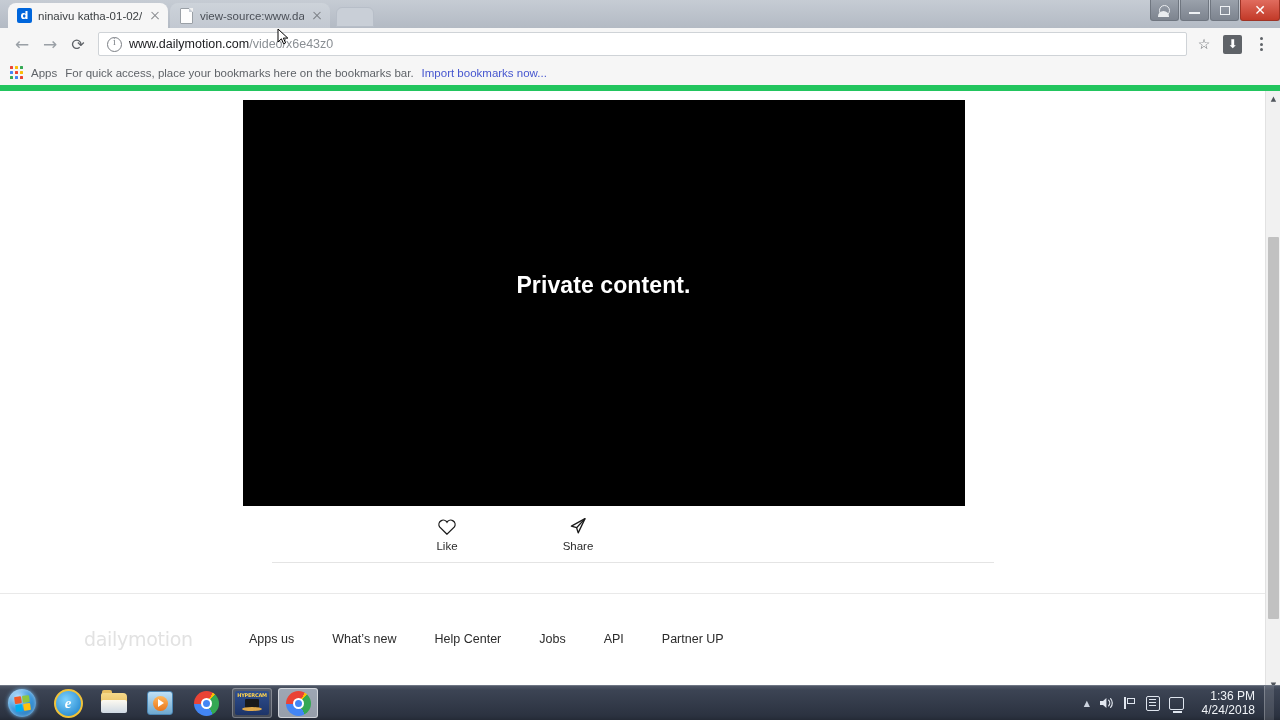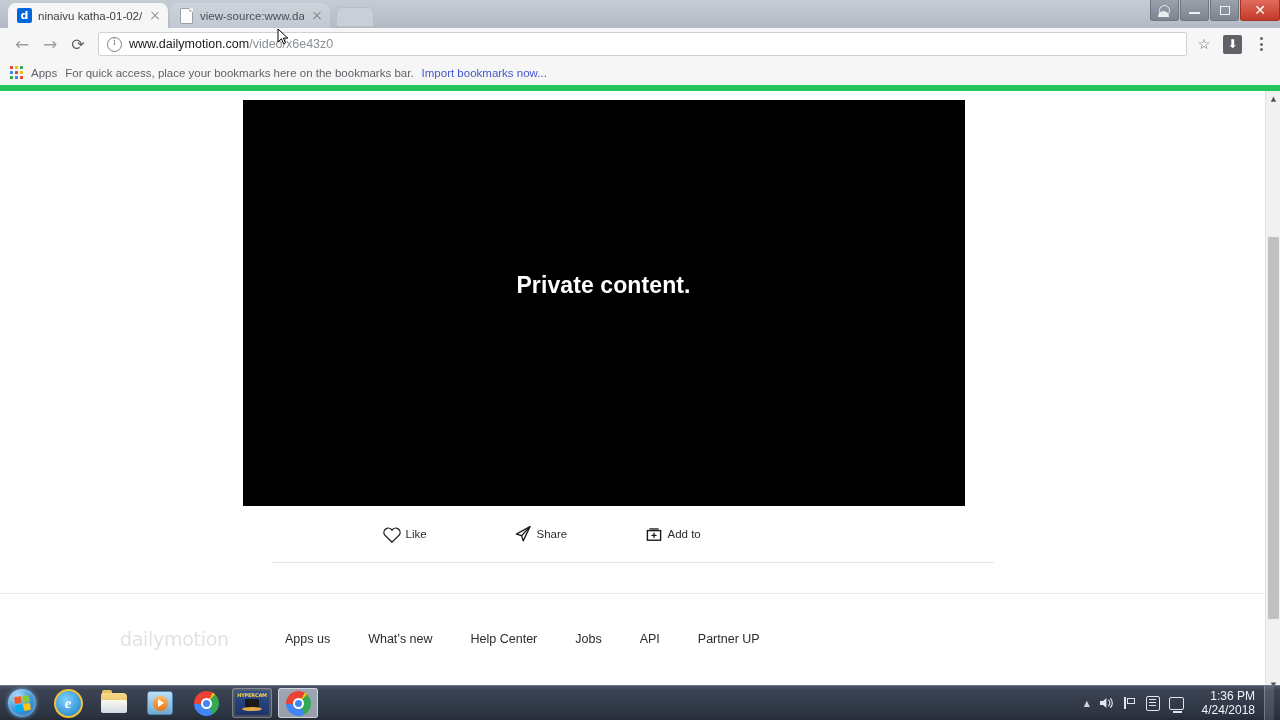--- a/index.html
+++ b/index.html
@@ -158,28 +158,28 @@
   .pv-msg {
     font-size:15.5px; line-height:24px; max-width:650px; margin:0; font-weight:400;
   }
 
   .actionbar {
     width:722px; height:57px; margin:0 auto;
     border-bottom:1px solid #e4e4e4;
     display:flex; align-items:center; padding-left:110px; box-sizing:border-box;
   }
   .action {
-    width:131px; display:flex; flex-direction:row; align-items:center; gap:4px;
+    width:131px; display:flex; flex-direction:column; align-items:center; gap:4px;
   }
   .action .lbl { font-size:11.5px; color:#2b2b2b; }
   .act-ico { height:20px; display:flex; align-items:flex-end; justify-content:center; }
 
   .footer-sep { width:100%; height:1px; background:#e9e9e9; margin-top:30px; }
   .footer {
-    height:90px; display:flex; align-items:center; padding-left:120px; gap:0;
+    height:90px; display:flex; align-items:center; padding-left:84px; gap:0;
   }
   .dm-logo {
     font-size:19px; color:#e2e2e2; letter-spacing:-.3px; width:165px;
     font-family:"DejaVu Sans", sans-serif;
   }
   .f-link { font-size:12.5px; color:#2b2b2b; margin-right:38px; white-space:nowrap; }
 
   
   .scrollbar {
     position:absolute; right:0; top:0; width:15px; height:601px;
@@ -373,30 +373,20 @@
           <div class="action">
             <span class="act-ico">
               <svg width="20" height="20" viewBox="0 0 20 20">
                   <path d="M17 2.6 3.4 10.1l5.2 1.6 1.6 5.2z" fill="none" stroke="#1a1a1a" stroke-width="1.3" stroke-linejoin="round"></path>
                   <path d="M17 2.6 8.6 11.7" fill="none" stroke="#1a1a1a" stroke-width="1.3"></path>
                 </svg>
             </span>
             <span class="lbl">Share</span>
           </div>
 
-          <div class="action">
-            <span class="act-ico">
-              <svg width="20" height="20" viewBox="0 0 20 20">
-                <rect x="3.4" y="6.6" width="13.2" height="9.6" fill="none" stroke="#1a1a1a" stroke-width="1.4"></rect>
-                <rect x="5.4" y="4.3" width="9.2" height="1.3" fill="#1a1a1a"></rect>
-                <path d="M10 9.2v4.2M7.9 11.3h4.2" stroke="#1a1a1a" stroke-width="1.3" stroke-linecap="round"></path>
-              </svg>
-            </span>
-            <span class="lbl">Add to</span>
-          </div>
 
         </div>
 
         <div class="footer-sep"></div>
 
         <div class="footer">
           <span class="dm-logo">dailymotion</span>
           <span class="f-link">Apps us</span>
           <span class="f-link">What’s new</span>
           <span class="f-link">Help Center</span>

